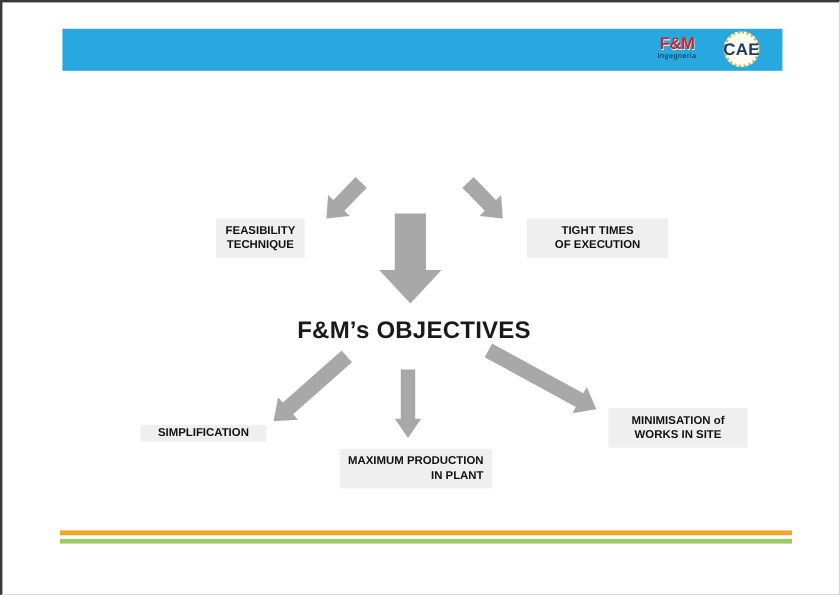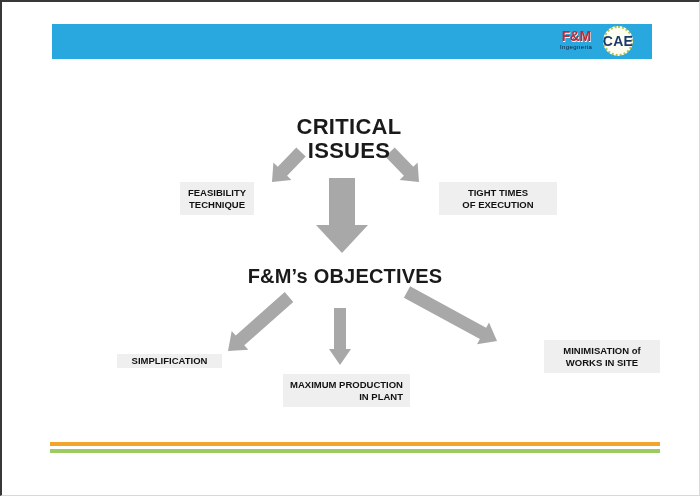--- a/index.html
+++ b/index.html
@@ -29,21 +29,21 @@
     position:absolute;left:50px;top:22px;
     width:600px;height:35px;
     background:var(--bar-blue);
   }
   .url{
     position:absolute;left:22px;top:0;height:35px;
     display:flex;align-items:center;
     color:#fff;font-size:11px;letter-spacing:.2px;
   }
   .fm-logo{
-    position:absolute;left:508px;top:5px;
+    position:absolute;left:496px;top:5px;
     display:flex;flex-direction:column;align-items:center;line-height:1;
   }
   .fm-name{
     color:var(--brand-red);font-weight:bold;font-size:14px;letter-spacing:-.5px;
     text-shadow:.5px .5px 0 #fff;
   }
   .fm-sub{font-size:6px;color:#101c3a;margin-top:1px;letter-spacing:.4px;}
   .cae-logo{
     position:absolute;left:551px;top:2px;
     width:30px;height:30px;border-radius:50%;
@@ -72,21 +72,21 @@
     position:absolute;
     background:var(--box-bg);
     display:flex;align-items:center;justify-content:center;
     text-align:center;font-weight:bold;font-size:9.5px;line-height:11.5px;
     color:#111;white-space:pre-line;
   }
   .box-feasibility{left:178px;top:180px;width:74px;height:33px;}
   .box-tight-times{left:437px;top:180px;width:118px;height:33px;}
   .box-simplification{left:115px;top:352px;width:105px;height:14px;}
   .box-max-production{left:281px;top:372px;width:127px;height:33px;text-align:right;}
-  .box-minimisation{left:505px;top:338px;width:116px;height:33px;margin-left:37px;}
+  .box-minimisation{left:505px;top:338px;width:116px;height:33px;}
   .rule{position:absolute;left:48px;width:610px;height:4px;}
   .rule-orange{top:440px;background:var(--line-orange);}
   .rule-green{top:447px;background:var(--line-green);}
 </style>
 </head>
 <body>
 
 <div class="slide">
 
   <div class="top-bar">
@@ -102,22 +102,20 @@
 
   <svg class="arrows" viewBox="0 0 700 496">
     <polygon points="294.3,145.5 275.8,164.7 271.4,160.5 270,180 289.4,177.9 285.1,173.7 303.7,154.5"></polygon>
     <polygon points="383.3,154.5 401.9,173.7 397.6,177.9 417,180 415.6,160.5 411.3,164.7 392.7,145.5"></polygon>
     <polygon points="327,176 327,223 314,223 340,251 366,223 353,223 353,176"></polygon>
     <polygon points="282.7,290.1 233.7,333.5 229.7,329 226,349 246.3,347.8 242.3,343.3 291.3,299.9"></polygon>
     <polygon points="332,306 332,347 327,347 338,363 349,347 344,347 344,306"></polygon>
     <polygon points="401.9,295.7 477.9,337.1 475,342.3 495,339 487,320.4 484.1,325.7 408.1,284.3"></polygon>
   </svg>
 
-  <div class="heading critical">CRITICAL
-ISSUES</div>
   <div class="heading objectives">F&amp;M’s OBJECTIVES</div>
 
   <div class="box box-feasibility">FEASIBILITY
 TECHNIQUE</div>
   <div class="box box-tight-times">TIGHT TIMES
 OF EXECUTION</div>
   <div class="box box-simplification">SIMPLIFICATION</div>
   <div class="box box-max-production">MAXIMUM PRODUCTION
 IN PLANT</div>
   <div class="box box-minimisation">MINIMISATION of

